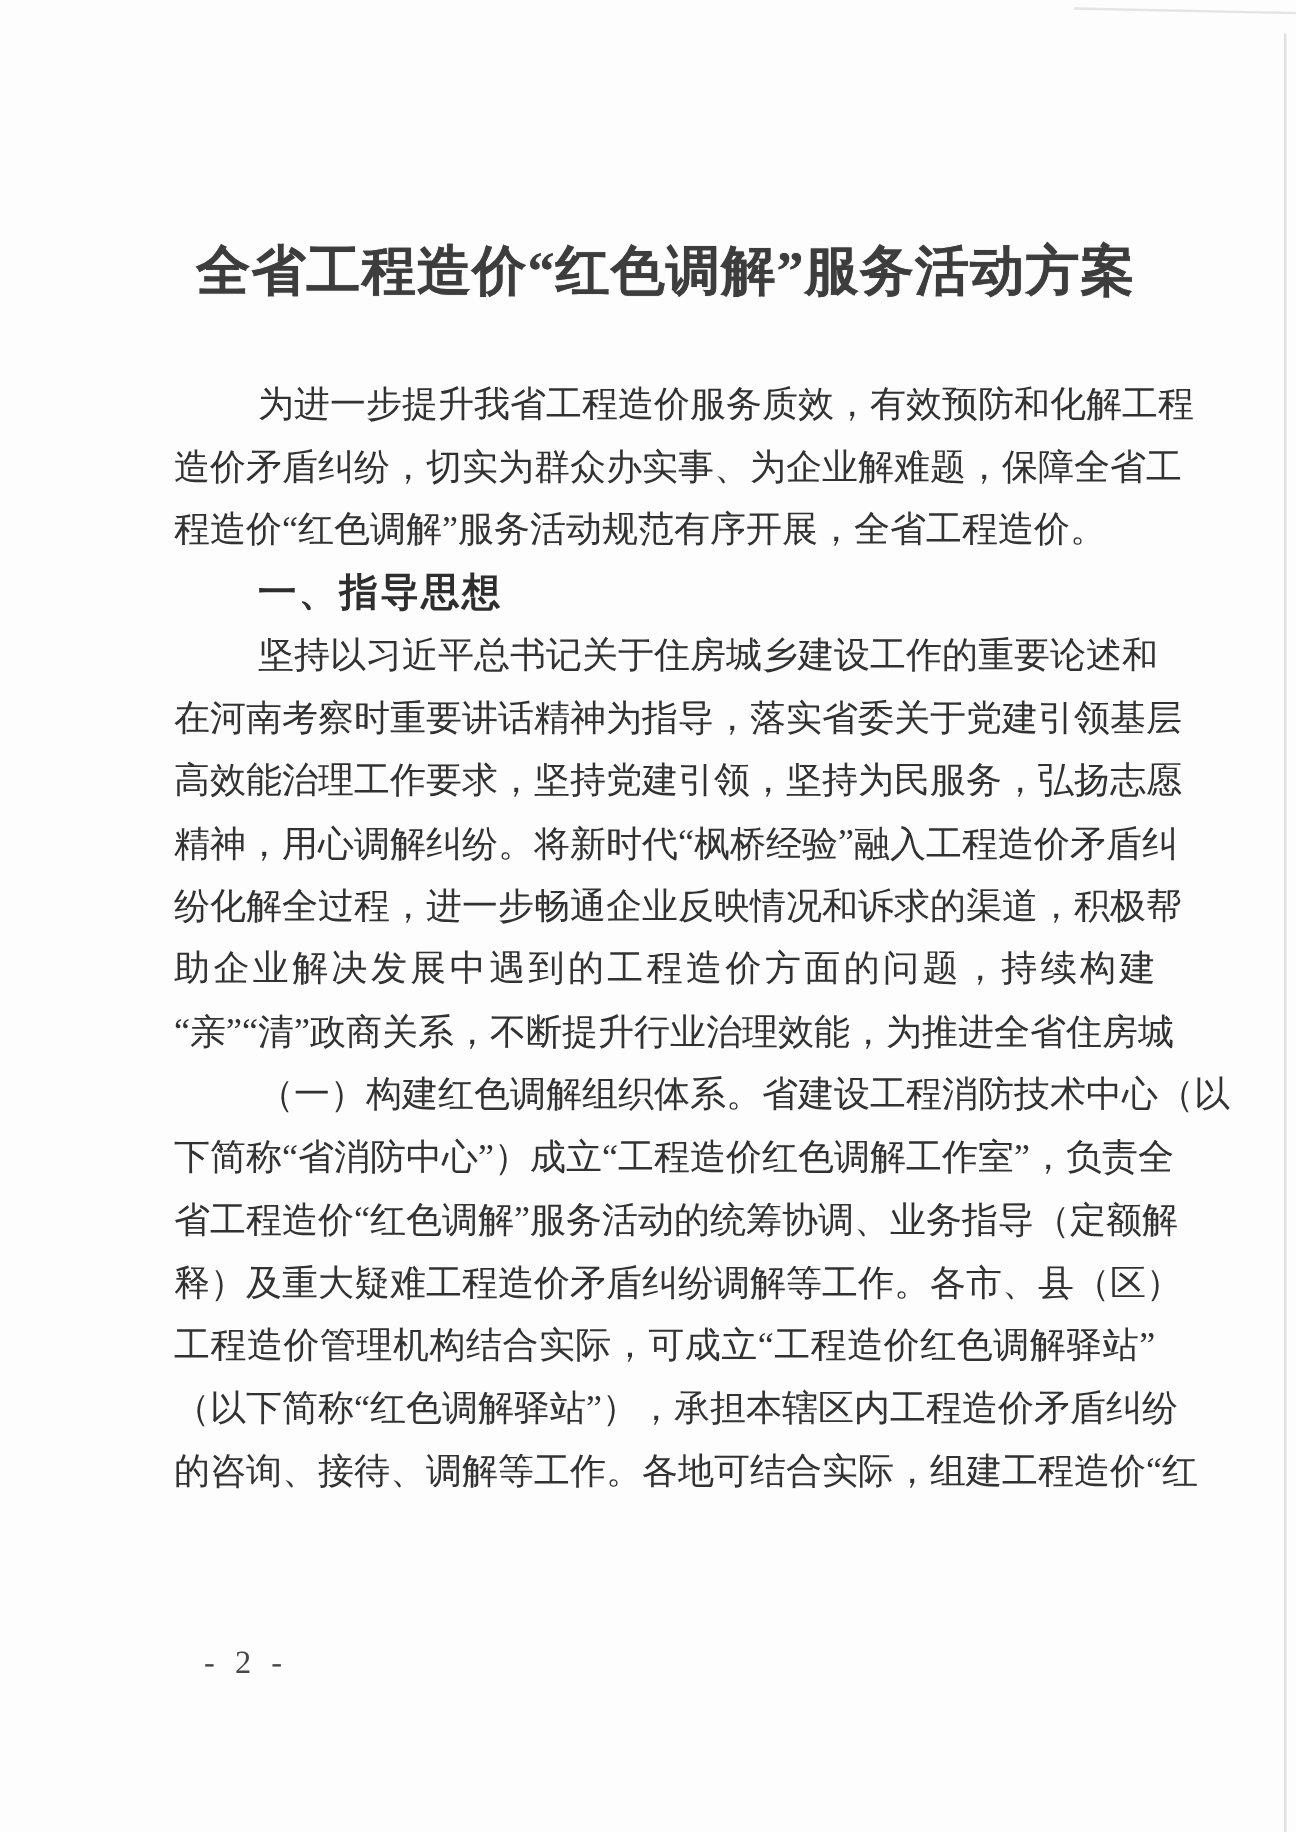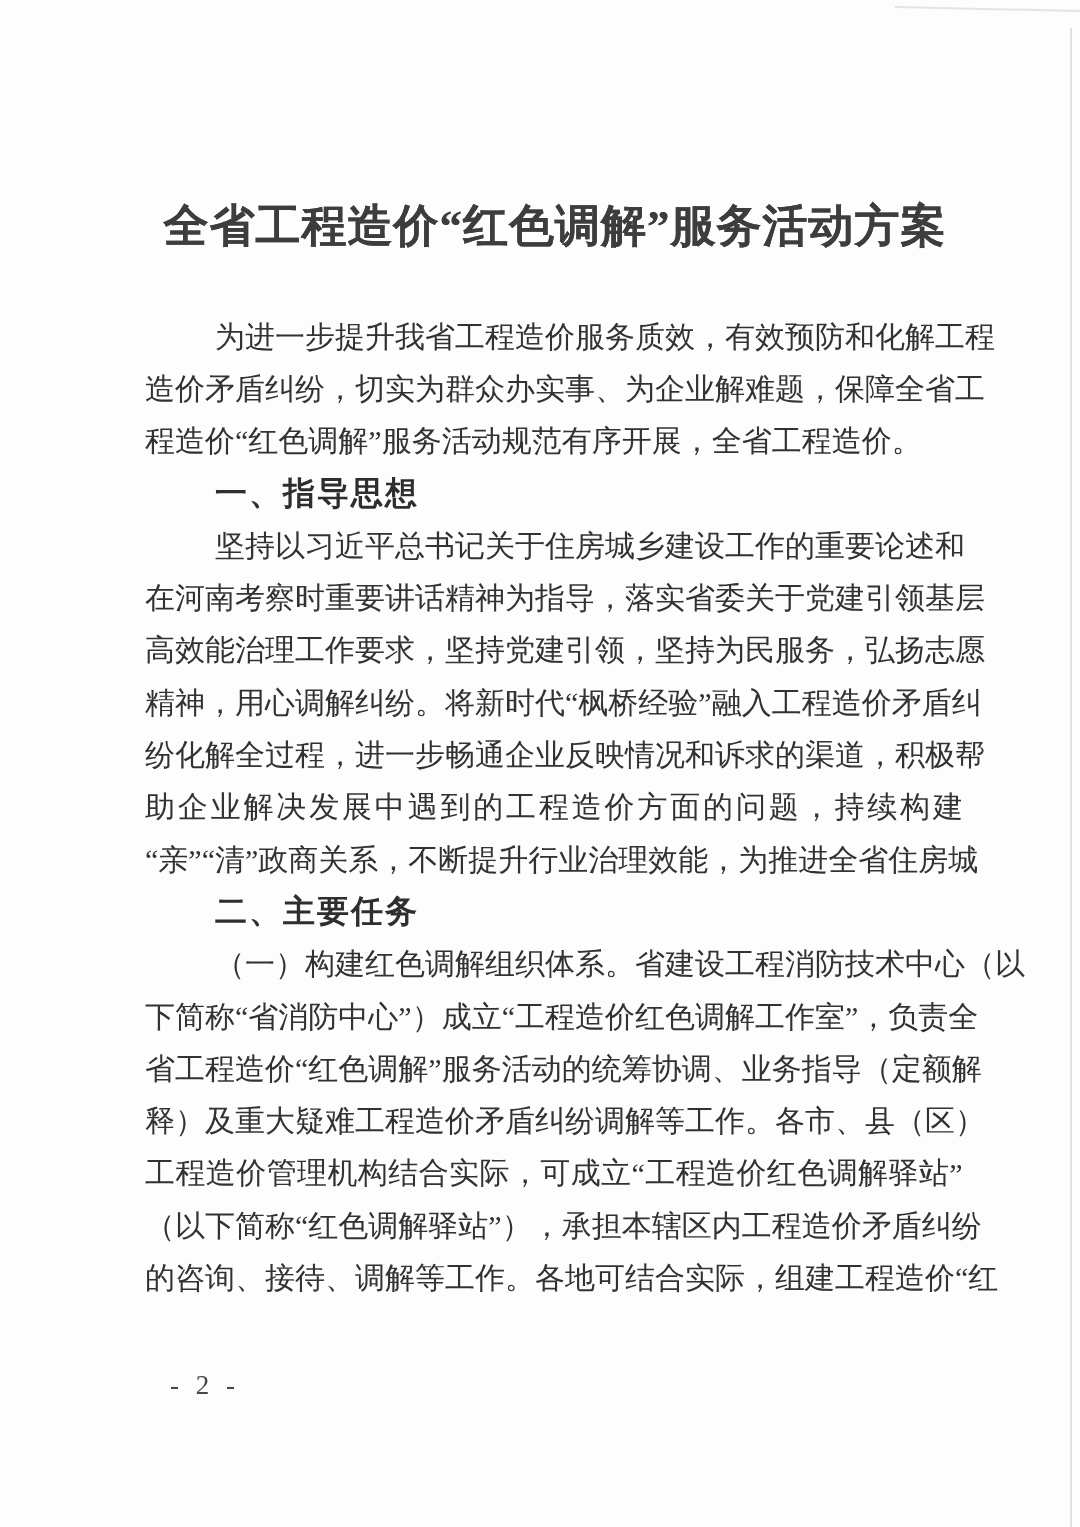--- a/index.html
+++ b/index.html
@@ -321,21 +321,20 @@
         <span>，</span>
         <span>为</span>
         <span>推</span>
         <span>进</span>
         <span>全</span>
         <span>省</span>
         <span>住</span>
         <span>房</span>
         <span>城</span>
       </div>
-      <div class="row heading indent">二、主要任务</div>
       <div class="row indent justify">
         <span>（</span>
         <span>一</span>
         <span>）</span>
         <span>构</span>
         <span>建</span>
         <span>红</span>
         <span>色</span>
         <span>调</span>
         <span>解</span>

